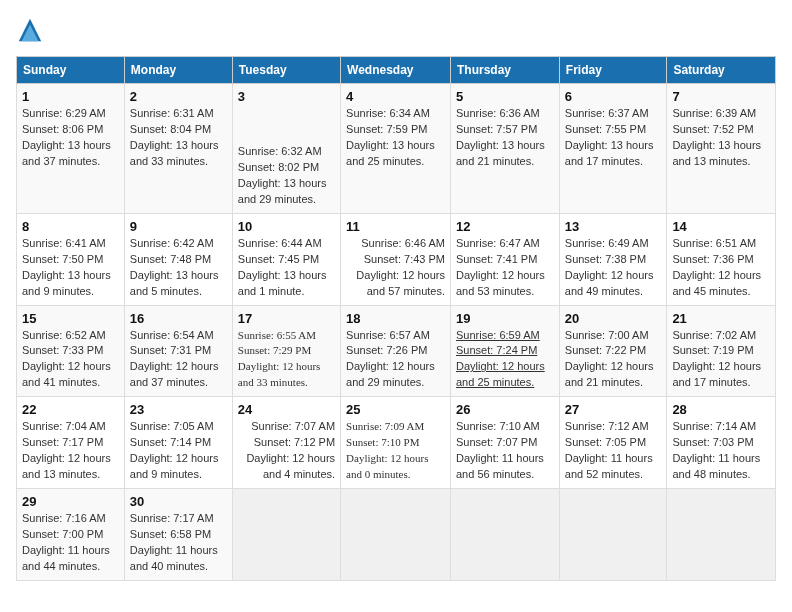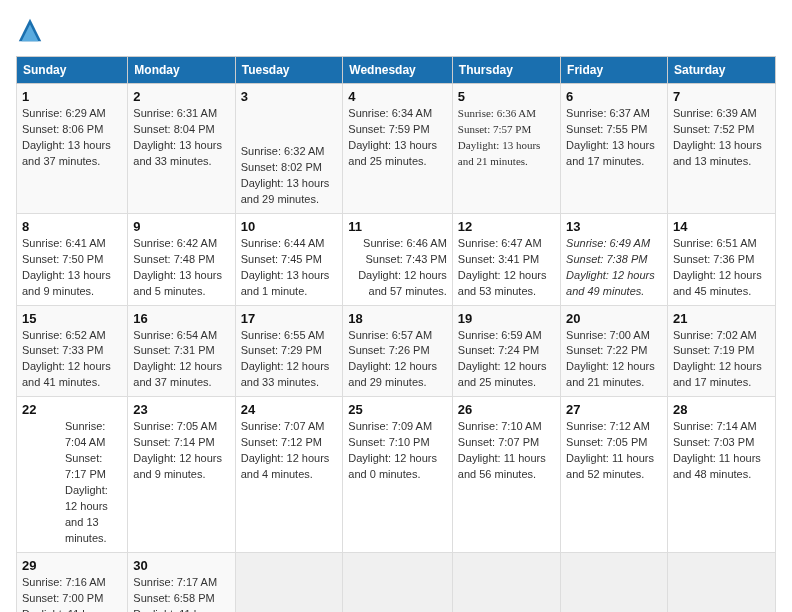--- a/index.html
+++ b/index.html
@@ -145,21 +145,21 @@
         </td>
         <td>
           <span class="day-num">4</span>
           <div class="day-detail" style="white-space: pre-line;">Sunrise: 6:34 AM
 Sunset: 7:59 PM
 Daylight: 13 hours
 and 25 minutes.</div>
         </td>
         <td>
           <span class="day-num">5</span>
-          <div class="day-detail" style="white-space: pre-line; font-family: Liberation Serif, serif;">Sunrise: 6:36 AM
+          <div class="day-detail" style="white-space: pre-line;">Sunrise: 6:36 AM
 Sunset: 7:57 PM
 Daylight: 13 hours
 and 21 minutes.</div>
         </td>
         <td>
           <span class="day-num">6</span>
           <div class="day-detail" style="white-space: pre-line;">Sunrise: 6:37 AM
 Sunset: 7:55 PM
 Daylight: 13 hours
 and 17 minutes.</div>
@@ -197,27 +197,27 @@
         <td>
           <span class="day-num">11</span>
           <div class="day-detail" style="white-space: pre-line; text-align: right;">Sunrise: 6:46 AM
 Sunset: 7:43 PM
 Daylight: 12 hours
 and 57 minutes.</div>
         </td>
         <td>
           <span class="day-num">12</span>
           <div class="day-detail" style="white-space: pre-line;">Sunrise: 6:47 AM
-Sunset: 3:41 PM
+Sunset: 7:41 PM
 Daylight: 12 hours
 and 53 minutes.</div>
         </td>
         <td>
           <span class="day-num">13</span>
-          <div class="day-detail" style="white-space: pre-line; font-style: italic;">Sunrise: 6:49 AM
+          <div class="day-detail" style="white-space: pre-line;">Sunrise: 6:49 AM
 Sunset: 7:38 PM
 Daylight: 12 hours
 and 49 minutes.</div>
         </td>
         <td>
           <span class="day-num">14</span>
           <div class="day-detail" style="white-space: pre-line;">Sunrise: 6:51 AM
 Sunset: 7:36 PM
 Daylight: 12 hours
 and 45 minutes.</div>
@@ -233,35 +233,35 @@
         </td>
         <td>
           <span class="day-num">16</span>
           <div class="day-detail" style="white-space: pre-line;">Sunrise: 6:54 AM
 Sunset: 7:31 PM
 Daylight: 12 hours
 and 37 minutes.</div>
         </td>
         <td>
           <span class="day-num">17</span>
-          <div class="day-detail" style="white-space: pre-line;">Sunrise: 6:55 AM
+          <div class="day-detail" style="white-space: pre-line; font-family: Liberation Serif, serif;">Sunrise: 6:55 AM
 Sunset: 7:29 PM
 Daylight: 12 hours
 and 33 minutes.</div>
         </td>
         <td>
           <span class="day-num">18</span>
           <div class="day-detail" style="white-space: pre-line;">Sunrise: 6:57 AM
 Sunset: 7:26 PM
 Daylight: 12 hours
 and 29 minutes.</div>
         </td>
         <td>
           <span class="day-num">19</span>
-          <div class="day-detail" style="white-space: pre-line;">Sunrise: 6:59 AM
+          <div class="day-detail" style="white-space: pre-line; text-decoration: underline;">Sunrise: 6:59 AM
 Sunset: 7:24 PM
 Daylight: 12 hours
 and 25 minutes.</div>
         </td>
         <td>
           <span class="day-num">20</span>
           <div class="day-detail" style="white-space: pre-line;">Sunrise: 7:00 AM
 Sunset: 7:22 PM
 Daylight: 12 hours
 and 21 minutes.</div>
@@ -270,42 +270,42 @@
           <span class="day-num">21</span>
           <div class="day-detail" style="white-space: pre-line;">Sunrise: 7:02 AM
 Sunset: 7:19 PM
 Daylight: 12 hours
 and 17 minutes.</div>
         </td>
       </tr>
       <tr>
         <td>
           <span class="day-num">22</span>
-          <div class="day-detail" style="white-space: pre-line; margin-left: 43px;">Sunrise: 7:04 AM
+          <div class="day-detail" style="white-space: pre-line;">Sunrise: 7:04 AM
 Sunset: 7:17 PM
 Daylight: 12 hours
 and 13 minutes.</div>
         </td>
         <td>
           <span class="day-num">23</span>
           <div class="day-detail" style="white-space: pre-line;">Sunrise: 7:05 AM
 Sunset: 7:14 PM
 Daylight: 12 hours
 and 9 minutes.</div>
         </td>
         <td>
           <span class="day-num">24</span>
-          <div class="day-detail" style="white-space: pre-line;">Sunrise: 7:07 AM
+          <div class="day-detail" style="white-space: pre-line; text-align: right;">Sunrise: 7:07 AM
 Sunset: 7:12 PM
 Daylight: 12 hours
 and 4 minutes.</div>
         </td>
         <td>
           <span class="day-num">25</span>
-          <div class="day-detail" style="white-space: pre-line;">Sunrise: 7:09 AM
+          <div class="day-detail" style="white-space: pre-line; font-family: Liberation Serif, serif;">Sunrise: 7:09 AM
 Sunset: 7:10 PM
 Daylight: 12 hours
 and 0 minutes.</div>
         </td>
         <td>
           <span class="day-num">26</span>
           <div class="day-detail" style="white-space: pre-line;">Sunrise: 7:10 AM
 Sunset: 7:07 PM
 Daylight: 11 hours
 and 56 minutes.</div>

